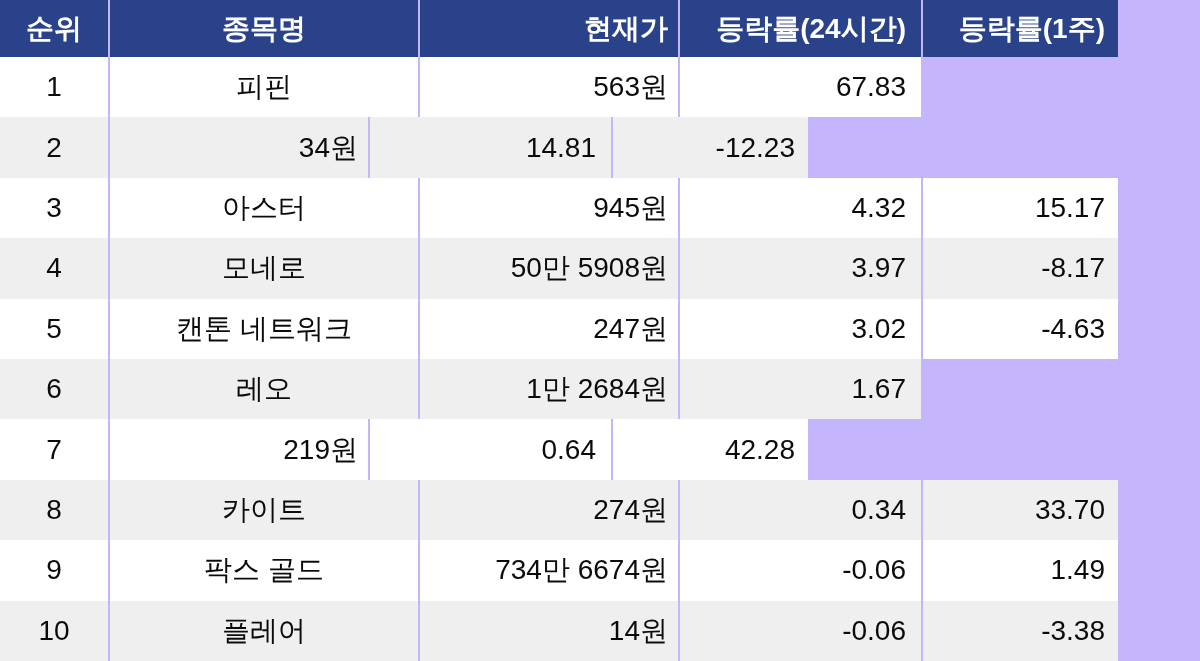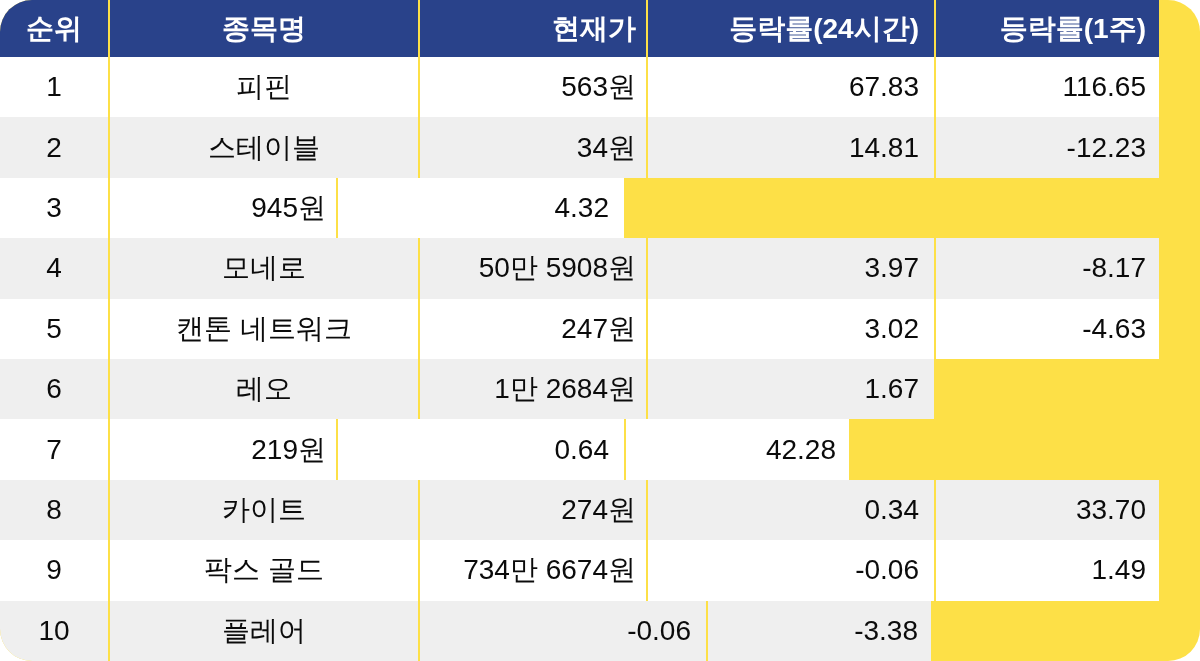--- a/index.html
+++ b/index.html
@@ -6,23 +6,22 @@
     margin: 0;
     padding: 0;
     background: #ffffff;
     font-family: "Liberation Sans", "DejaVu Sans", sans-serif;
   }
   .table {
     width: 1200px;
     height: 661px;
     display: flex;
     flex-direction: column;
-    background: #fde047;
+    background: #c4b5fd;
     overflow: hidden;
-    border-radius: 32px;
   }
   .header-row {
     display: flex;
     gap: 2px;
     height: 57px;
     flex: none;
   }
   .header-row .cell {
     background: var(--header-bg, #29428A);
     color: var(--header-text, #ffffff);
@@ -45,54 +44,54 @@
     display: flex;
     align-items: center;
     box-sizing: border-box;
     font-size: 28px;
     color: var(--text, #0b0b0b);
     white-space: nowrap;
     overflow: hidden;
   }
   .c1 { width: 108px; justify-content: center; }
   .c2 { width: 308px; justify-content: center; }
-  .c3 { width: 226px; justify-content: flex-end; padding-right: 10px; }
-  .c4 { width: 286px; justify-content: flex-end; padding-right: 15px; }
-  .c5 { width: 223px; justify-content: flex-end; padding-right: 13px; }
+  .c3 { width: 258px; justify-content: flex-end; padding-right: 10px; }
+  .c4 { width: 241px; justify-content: flex-end; padding-right: 15px; }
+  .c5 { width: 195px; justify-content: flex-end; padding-right: 13px; }
 </style>
 </head>
 <body>
 
 <div class="table">
   <div class="header-row">
     <div class="cell c1">순위</div>
     <div class="cell c2">종목명</div>
     <div class="cell c3">현재가</div>
     <div class="cell c4">등락률(24시간)</div>
     <div class="cell c5">등락률(1주)</div>
   </div>
   <div class="body">
     <div class="row">
       <div class="cell c1">1</div>
       <div class="cell c2">피핀</div>
       <div class="cell c3">563원</div>
       <div class="cell c4">67.83</div>
-      <div class="cell c5">116.65</div>
     </div>
     <div class="row">
       <div class="cell c1">2</div>
-      <div class="cell c2">스테이블</div>
       <div class="cell c3">34원</div>
       <div class="cell c4">14.81</div>
       <div class="cell c5">-12.23</div>
     </div>
     <div class="row">
       <div class="cell c1">3</div>
+      <div class="cell c2">아스터</div>
       <div class="cell c3">945원</div>
       <div class="cell c4">4.32</div>
+      <div class="cell c5">15.17</div>
     </div>
     <div class="row">
       <div class="cell c1">4</div>
       <div class="cell c2">모네로</div>
       <div class="cell c3">50만 5908원</div>
       <div class="cell c4">3.97</div>
       <div class="cell c5">-8.17</div>
     </div>
     <div class="row">
       <div class="cell c1">5</div>
@@ -123,17 +122,18 @@
     <div class="row">
       <div class="cell c1">9</div>
       <div class="cell c2">팍스 골드</div>
       <div class="cell c3">734만 6674원</div>
       <div class="cell c4">-0.06</div>
       <div class="cell c5">1.49</div>
     </div>
     <div class="row">
       <div class="cell c1">10</div>
       <div class="cell c2">플레어</div>
+      <div class="cell c3">14원</div>
       <div class="cell c4">-0.06</div>
       <div class="cell c5">-3.38</div>
     </div>
   </div>
 </div>
 
 </body></html>

